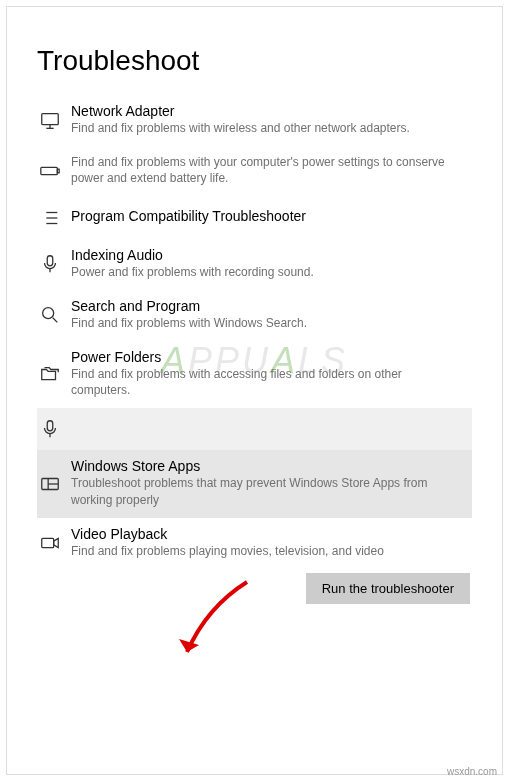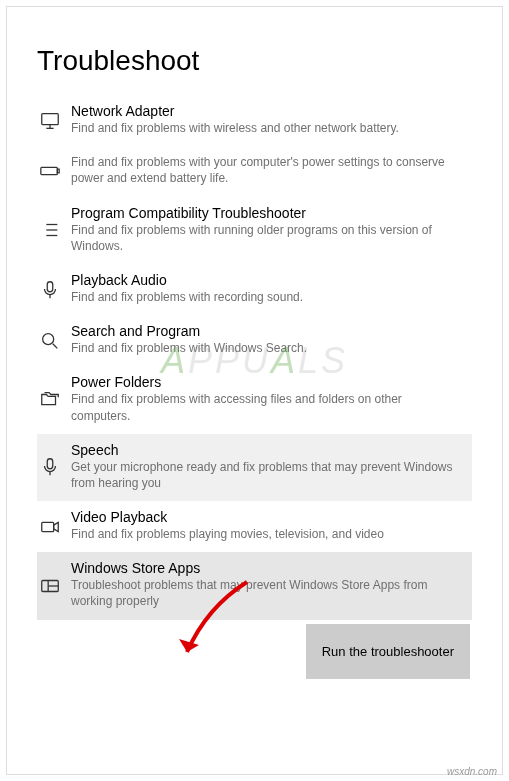--- a/index.html
+++ b/index.html
@@ -69,21 +69,21 @@
     .item-desc {
       font-size: 12px;
       color: #707070;
       line-height: 1.35;
     }
     .run-button {
       display: block;
       margin-left: auto;
       margin-right: 2px;
       margin-top: 4px;
-      padding: 20px 16px;
+      padding: 8px 16px;
       background: #cccccc;
       border: none;
       font-size: 13px;
       color: #000;
       cursor: pointer;
       font-family: inherit;
     }
     .watermark {
       position: absolute;
       top: 354px;
@@ -107,42 +107,41 @@
       left: 170px;
       z-index: 5;
       pointer-events: none;
     }
     .footer-text {
       position: absolute;
       bottom: 4px;
       right: 12px;
       font-size: 10px;
       color: #999;
-      font-style: italic;
     }
   </style>
 </head>
 <body>
 
 <div class="container">
   <h1 class="page-title">Troubleshoot</h1>
 
   <div class="watermark"><span class="green">A</span>PPU<span class="green">A</span>LS</div>
 
   <div class="item">
     <div class="icon-wrap">
       <svg viewBox="0 0 24 24">
           <rect x="3" y="4" width="18" height="12" rx="1"></rect>
           <line x1="8" y1="20" x2="16" y2="20"></line>
           <line x1="12" y1="16" x2="12" y2="20"></line>
         </svg>
     </div>
     <div class="text-block">
       <div class="item-title">Network Adapter</div>
-      <div class="item-desc">Find and fix problems with wireless and other network battery.</div>
+      <div class="item-desc">Find and fix problems with wireless and other network adapters.</div>
     </div>
   </div>
 
   <div class="item">
     <div class="icon-wrap">
       <svg viewBox="0 0 24 24">
           <rect x="2" y="8" width="18" height="8" rx="1"></rect>
           <rect x="20" y="10" width="2" height="4"></rect>
         </svg>
     </div>
@@ -157,35 +156,34 @@
           <line x1="4" y1="6" x2="4" y2="6" stroke-width="2"></line>
           <line x1="8" y1="6" x2="20" y2="6"></line>
           <line x1="4" y1="12" x2="4" y2="12" stroke-width="2"></line>
           <line x1="8" y1="12" x2="20" y2="12"></line>
           <line x1="4" y1="18" x2="4" y2="18" stroke-width="2"></line>
           <line x1="8" y1="18" x2="20" y2="18"></line>
         </svg>
     </div>
     <div class="text-block">
       <div class="item-title">Program Compatibility Troubleshooter</div>
-      <div class="item-desc">Find and fix problems with running older programs on this version of Windows.</div>
     </div>
   </div>
 
   <div class="item">
     <div class="icon-wrap">
       <svg viewBox="0 0 24 24">
           <rect x="9" y="3" width="6" height="11" rx="3"></rect>
           <path d="M6 11a6 6 0 0 0 12 0"></path>
           <line x1="12" y1="17" x2="12" y2="21"></line>
         </svg>
     </div>
     <div class="text-block">
-      <div class="item-title">Playback Audio</div>
-      <div class="item-desc">Find and fix problems with recording sound.</div>
+      <div class="item-title">Indexing Audio</div>
+      <div class="item-desc">Power and fix problems with recording sound.</div>
     </div>
   </div>
 
   <div class="item">
     <div class="icon-wrap">
       <svg viewBox="0 0 24 24">
           <circle cx="10" cy="10" r="6"></circle>
           <line x1="15" y1="15" x2="20" y2="20"></line>
         </svg>
     </div>
@@ -209,50 +207,46 @@
   </div>
 
   <div class="item highlighted">
     <div class="icon-wrap">
       <svg viewBox="0 0 24 24">
           <rect x="9" y="3" width="6" height="11" rx="3"></rect>
           <path d="M6 11a6 6 0 0 0 12 0"></path>
           <line x1="12" y1="17" x2="12" y2="21"></line>
         </svg>
     </div>
-    <div class="text-block">
-      <div class="item-title">Speech</div>
-      <div class="item-desc">Get your microphone ready and fix problems that may prevent Windows from hearing you</div>
-    </div>
-  </div>
-
-  <div class="item">
-    <div class="icon-wrap">
-      <svg viewBox="0 0 24 24">
-          <rect x="3" y="7" width="13" height="10" rx="1"></rect>
-          <polygon points="16,10 21,7 21,17 16,14"></polygon>
-        </svg>
-    </div>
-    <div class="text-block">
-      <div class="item-title">Video Playback</div>
-      <div class="item-desc">Find and fix problems playing movies, television, and video</div>
-    </div>
   </div>
 
   <div class="item selected">
     <div class="icon-wrap">
       <svg viewBox="0 0 24 24">
           <rect x="3" y="6" width="18" height="12" rx="1"></rect>
           <line x1="10" y1="6" x2="10" y2="18"></line>
           <line x1="10" y1="12" x2="21" y2="12"></line>
         </svg>
     </div>
     <div class="text-block">
       <div class="item-title">Windows Store Apps</div>
       <div class="item-desc">Troubleshoot problems that may prevent Windows Store Apps from working properly</div>
+    </div>
+  </div>
+
+  <div class="item">
+    <div class="icon-wrap">
+      <svg viewBox="0 0 24 24">
+          <rect x="3" y="7" width="13" height="10" rx="1"></rect>
+          <polygon points="16,10 21,7 21,17 16,14"></polygon>
+        </svg>
+    </div>
+    <div class="text-block">
+      <div class="item-title">Video Playback</div>
+      <div class="item-desc">Find and fix problems playing movies, television, and video</div>
     </div>
   </div>
 
   <button class="run-button">Run the troubleshooter</button>
 
   <svg class="arrow" width="90" height="90" viewBox="0 0 90 90">
     <path d="M 70 5 Q 30 30 10 75" stroke="#d00" stroke-width="4" fill="none"></path>
     <polygon points="10,75 2,62 22,68" fill="#d00"></polygon>
   </svg>
 

